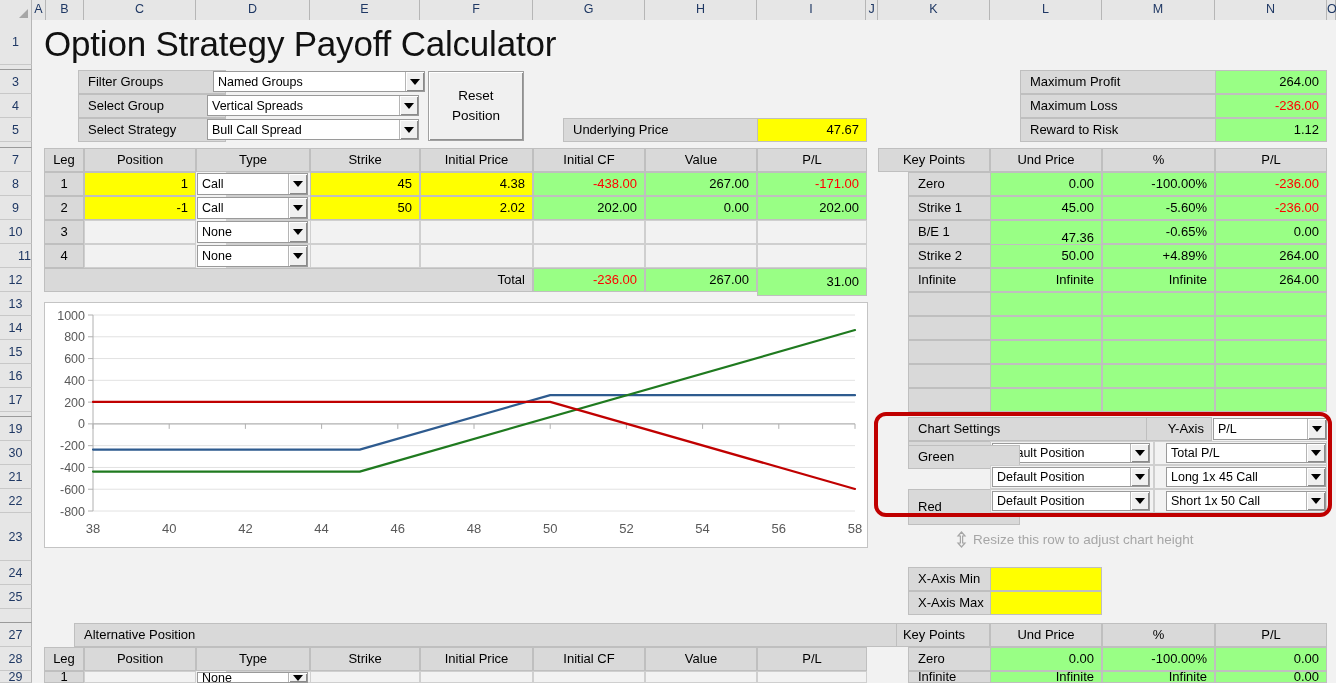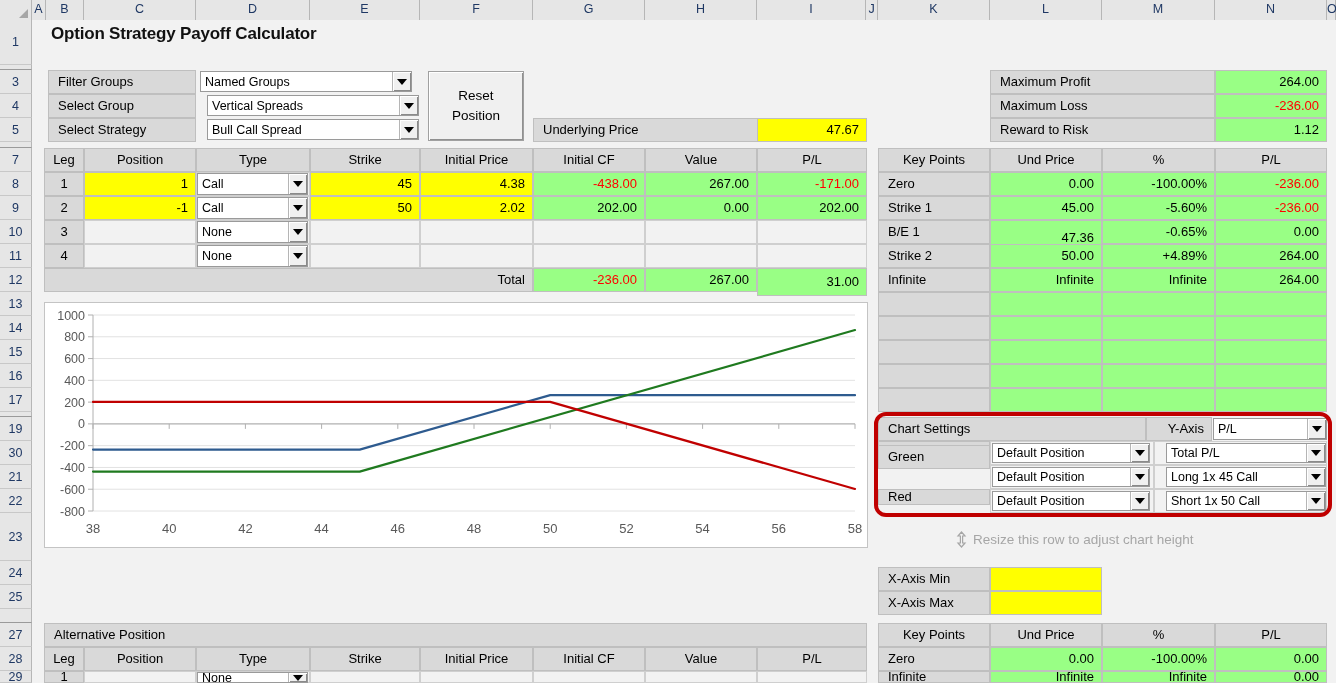--- a/index.html
+++ b/index.html
@@ -26,33 +26,33 @@
 
   
   .rowhead { position:absolute; left:0; width:32px; background:#e6e6e6;
     border-right:1px solid #b6b6b6; border-bottom:1px solid #c8c8c8;
     text-align:center; font-size:12.5px; color:#1f3864; }
   .rowhead span { display:block; }
 
   
   .cell { position:absolute; font-size:13px; color:#000; line-height:1.1;
     display:flex; align-items:center; }
-  .c-left  { justify-content:flex-start; padding-left:9px; }
+  .c-left  { justify-content:flex-start; padding-left:9px;margin-left:30px; }
   .c-right { justify-content:flex-end;  padding-right:7px; }
   .c-center{ justify-content:center; }
 
   .gray { background:#d9d9d9; border:1px solid #bfbfbf; }
   .green{ background:#99ff85; border:1px solid #bfbfbf; }
   .yellow{background:#ffff00; border:1px solid #bfbfbf; }
   .plain{ background:#f2f2f2; border:1px solid #cfcfcf; }
   .neg { color:#ff0000; }
 
   
-  #title { position:absolute; left:51px; top:24px; font-size:17px;
-    font-weight:bold; color:#111; letter-spacing:-0.2px; }
+  #title { position:absolute; left:44px; top:24px; font-size:35px;
+    font-weight:normal; color:#111; letter-spacing:-0.2px; }
 
   
   #logo { position:absolute; right:12px; top:26px; display:flex;
     align-items:center; gap:8px; }
   #logo .word { font-size:25px; font-weight:bold; color:#111; letter-spacing:-0.6px; }
 
   
   .combo { position:absolute; background:#ffffff; border:1px solid #9a9a9a;
     display:flex; align-items:center; font-size:12.5px; color:#000; }
   .combo .txt { flex:1; padding-left:4px; overflow:hidden; white-space:nowrap; }
@@ -133,21 +133,21 @@
       <div class="rowhead" style="top:172px;height:24px;line-height:24px;">
         <span style="line-height:24px;">8</span>
       </div>
       <div class="rowhead" style="top:196px;height:24px;line-height:24px;">
         <span style="line-height:24px;">9</span>
       </div>
       <div class="rowhead" style="top:220px;height:24px;line-height:24px;">
         <span style="line-height:24px;">10</span>
       </div>
       <div class="rowhead" style="top:244px;height:24px;line-height:24px;">
-        <span style="line-height:24px;">11</span>
+        <span style="line-height:24px;text-align:right;">11</span>
       </div>
       <div class="rowhead" style="top:268px;height:24px;line-height:24px;">
         <span style="line-height:24px;">12</span>
       </div>
       <div class="rowhead" style="top:292px;height:24px;line-height:24px;">
         <span style="line-height:24px;">13</span>
       </div>
       <div class="rowhead" style="top:316px;height:24px;line-height:24px;">
         <span style="line-height:24px;">14</span>
       </div>
@@ -194,21 +194,21 @@
       </div>
     </div>
 
   <div id="title">Option Strategy Payoff Calculator</div>
 
 
   <div class="cell gray c-left" style="left:48px;top:70px;width:148px;height:24px;">Filter Groups</div>
   <div class="cell gray c-left" style="left:48px;top:94px;width:148px;height:24px;">Select Group</div>
   <div class="cell gray c-left" style="left:48px;top:118px;width:148px;height:24px;">Select Strategy</div>
 
-  <div class="combo" style="left:200px;top:71px;width:212px;height:21px;">
+  <div class="combo" style="left:213px;top:71px;width:212px;height:21px;">
     <div class="txt">Named Groups</div>
     <div class="arrowbtn">
         <i class="caret"></i>
       </div>
   </div>
   <div class="combo" style="left:207px;top:119px;width:212px;height:21px;">
     <div class="txt">Bull Call Spread</div>
     <div class="arrowbtn">
         <i class="caret"></i>
       </div>
@@ -448,21 +448,21 @@
           <i class="caret"></i>
         </div>
       </div>
       <div class="cell plain" style="left:1154px;top:465px;width:173px;height:24px;"></div>
       <div class="combo" style="left:1166px;top:467px;width:160px;height:20px;">
         <div class="txt">Long 1x 45 Call</div>
         <div class="arrowbtn">
           <i class="caret"></i>
         </div>
       </div>
-      <div class="cell gray c-left" style="left:878px;top:489px;width:112px;height:16px;">Red</div>
+      <div class="cell gray c-left" style="left:878px;top:489px;width:112px;height:36px;">Red</div>
       <div class="cell plain" style="left:990px;top:489px;width:164px;height:24px;"></div>
       <div class="combo" style="left:992px;top:491px;width:158px;height:20px;">
         <div class="txt">Default Position</div>
         <div class="arrowbtn">
           <i class="caret"></i>
         </div>
       </div>
       <div class="cell plain" style="left:1154px;top:489px;width:173px;height:24px;"></div>
       <div class="combo" style="left:1166px;top:491px;width:160px;height:20px;">
         <div class="txt">Short 1x 50 Call</div>

